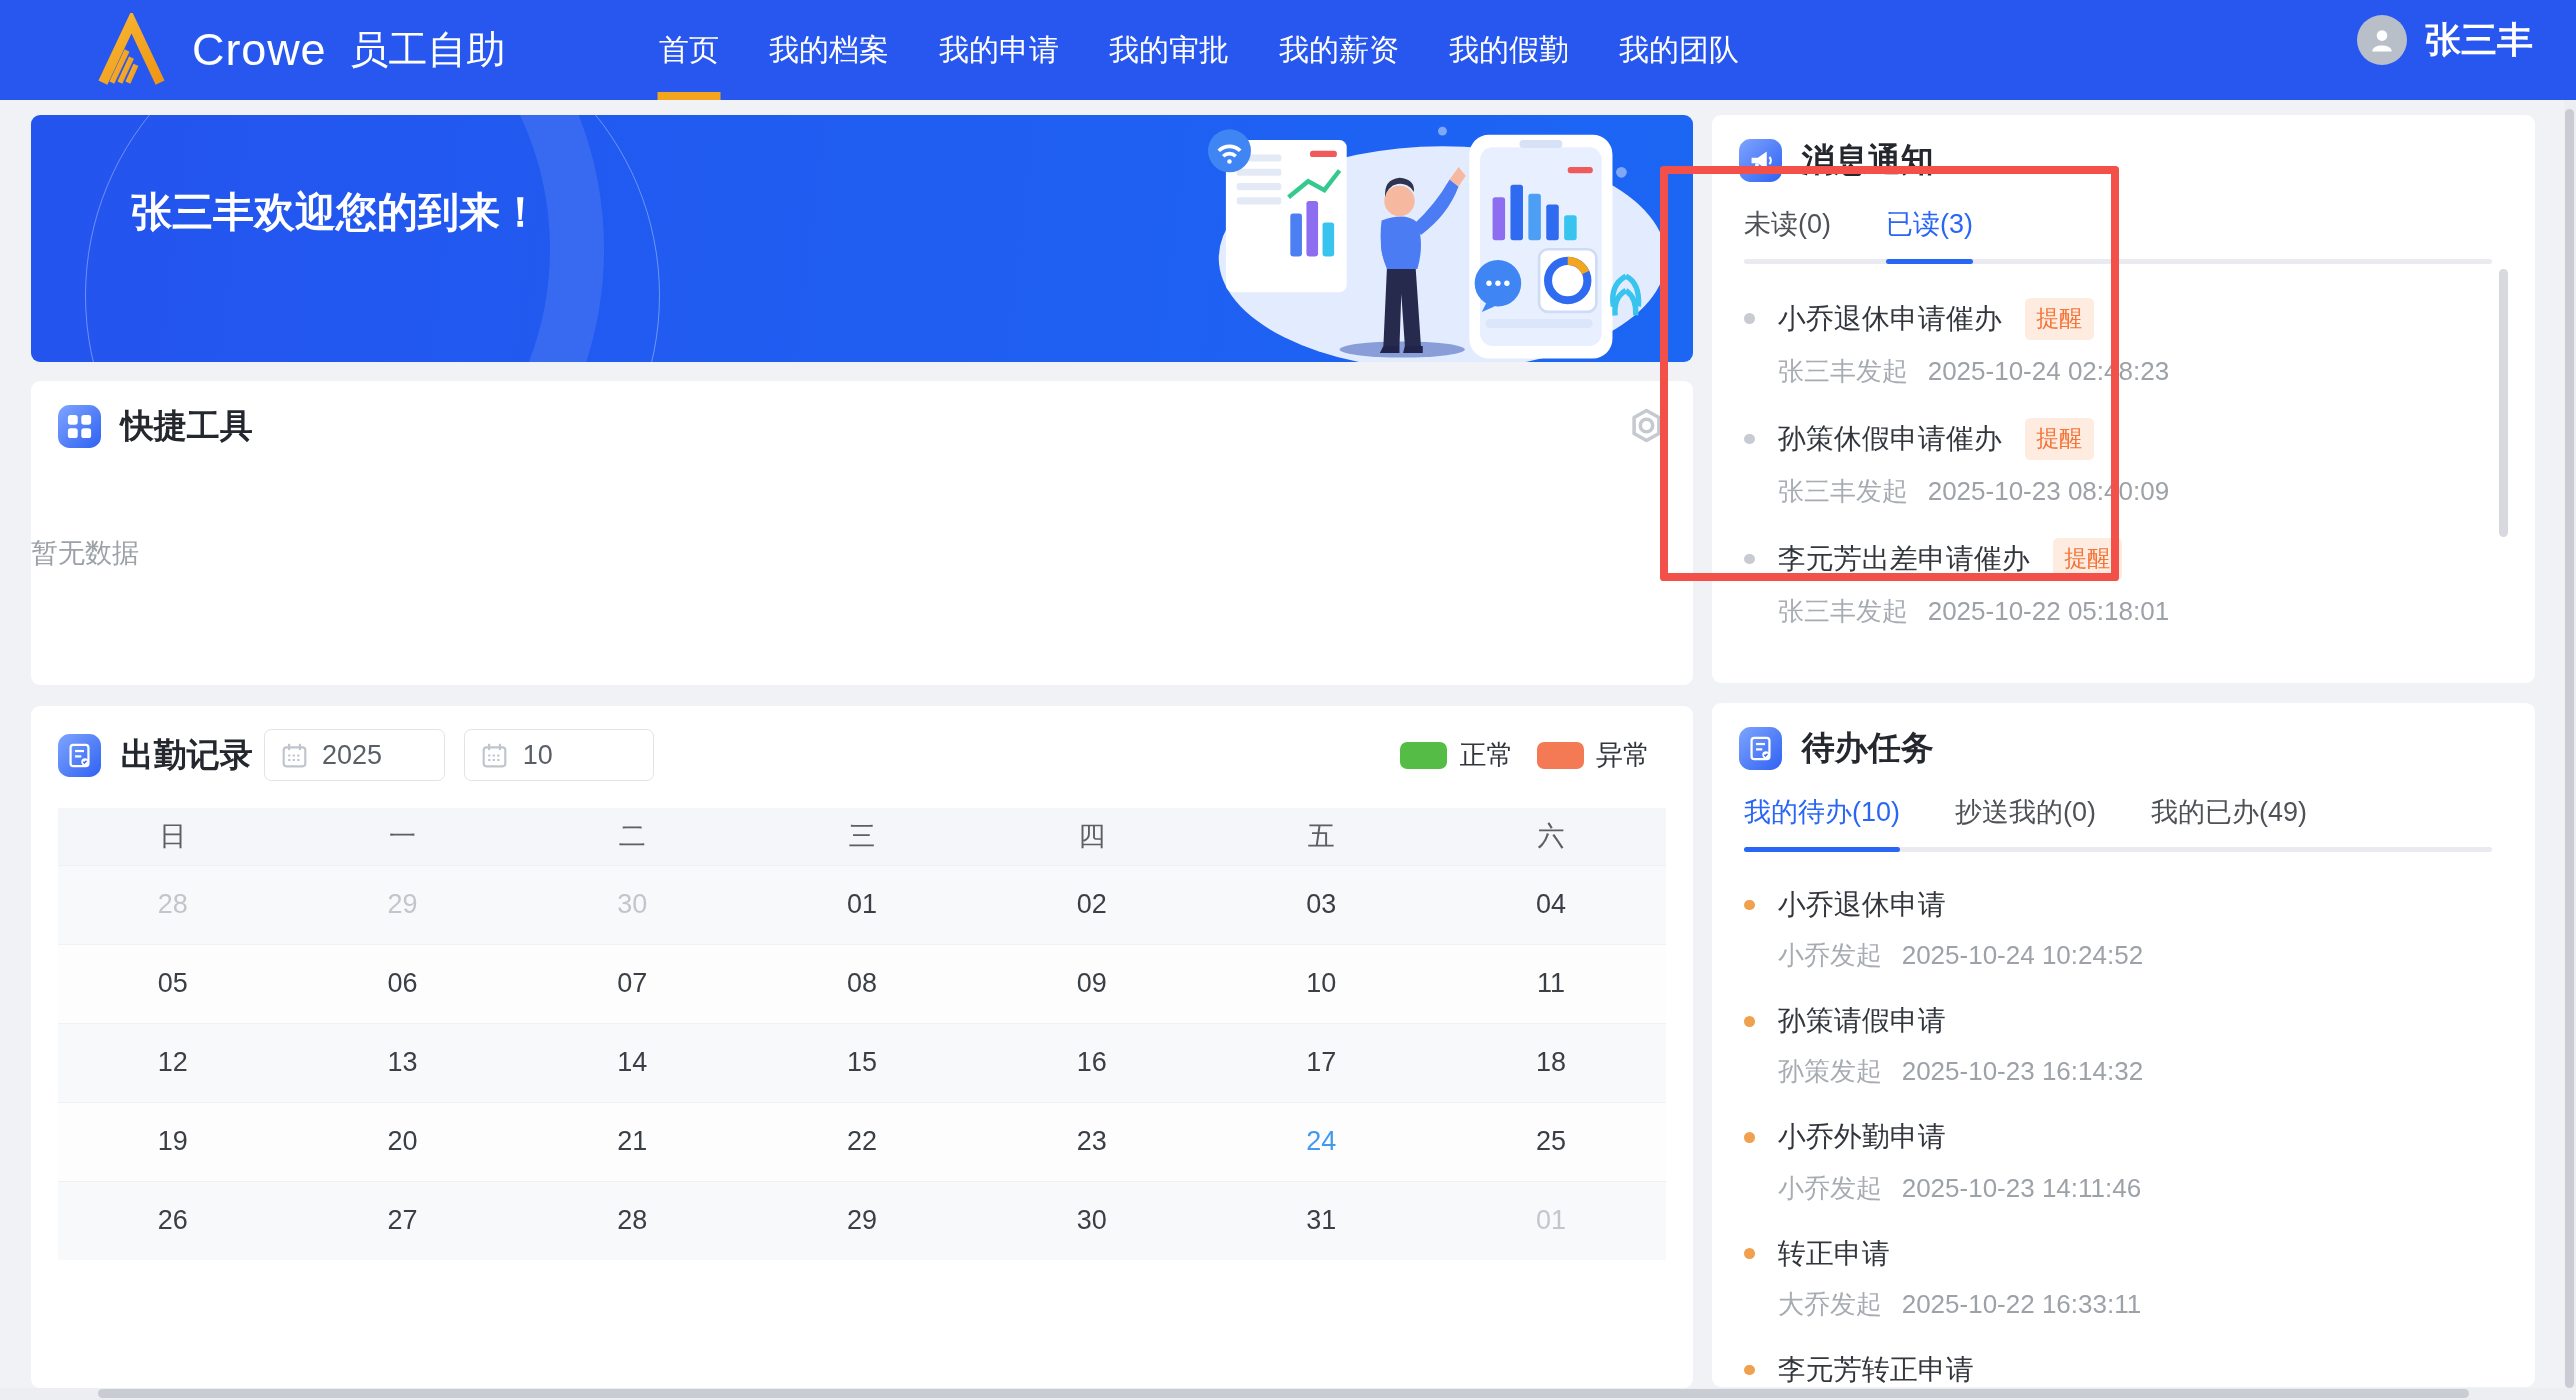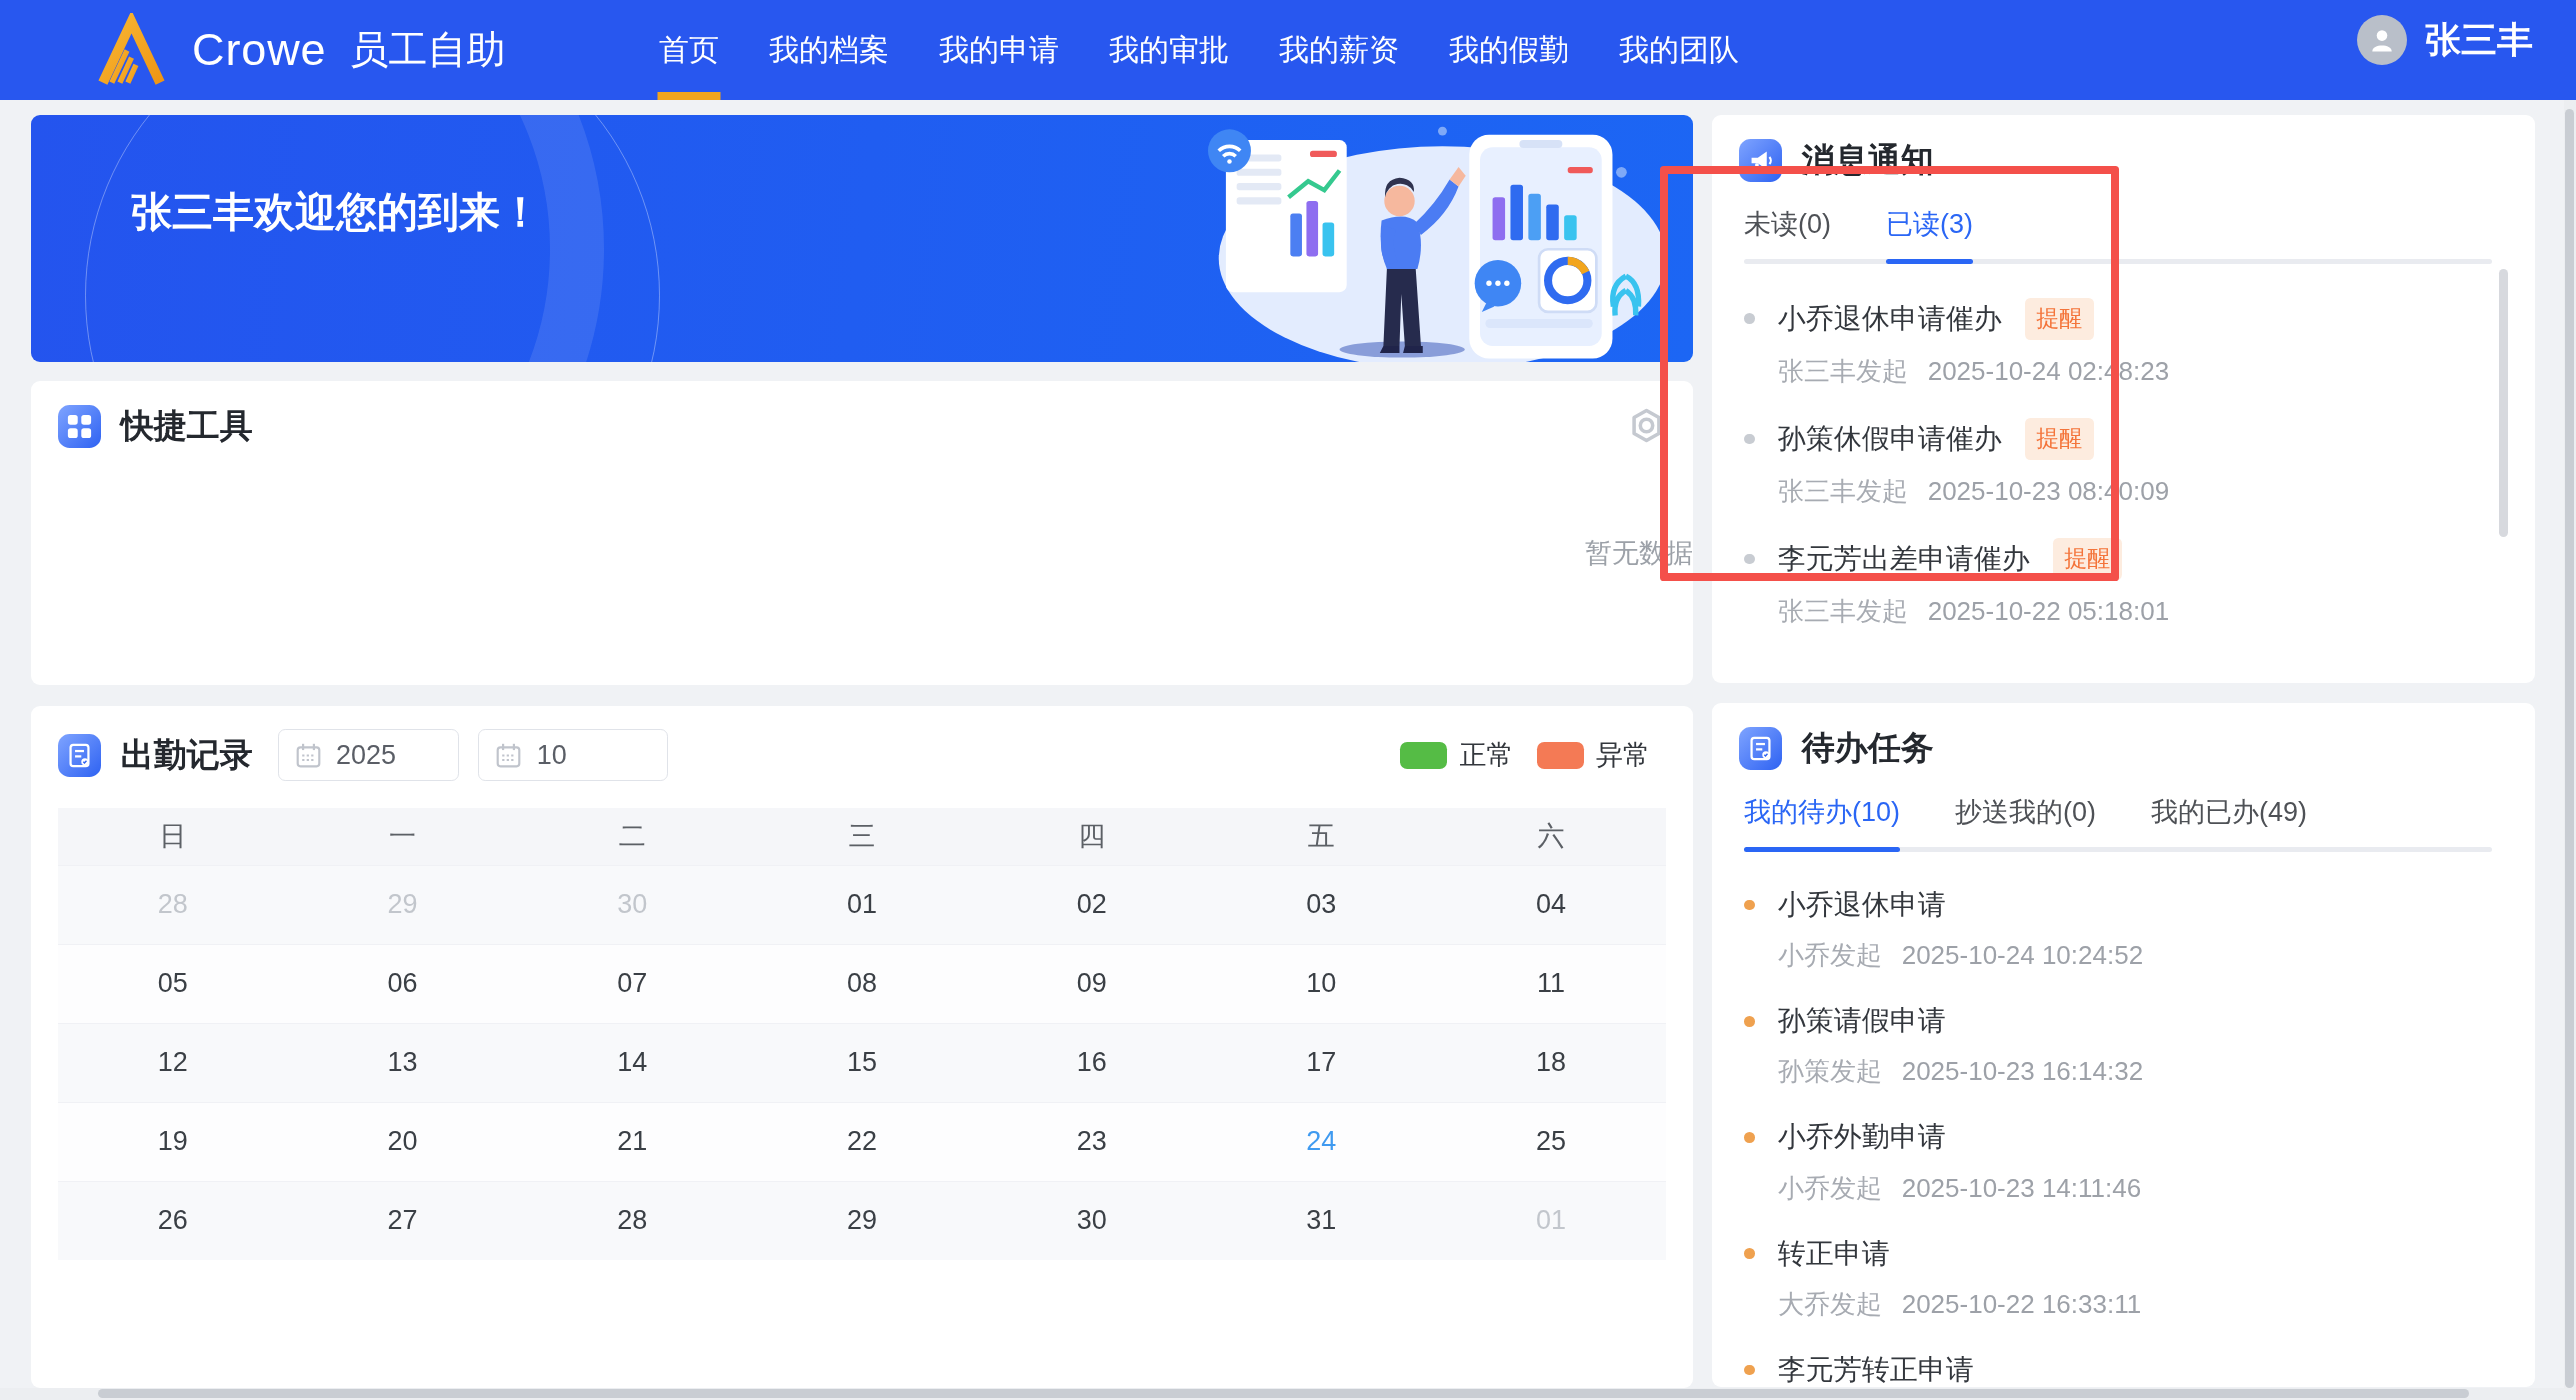--- a/index.html
+++ b/index.html
@@ -28,27 +28,27 @@
   
   .banner { position:absolute; left:31px; top:115px; width:1662px; height:247px; border-radius:9px; background:linear-gradient(97deg,#2454ee 0%,#1c66f4 100%); overflow:hidden; }
   .banner::before { content:""; position:absolute; left:-161px; top:-233px; width:626px; height:626px; border-radius:50%; border:54px solid rgba(255,255,255,0.10); }
   .banner::after { content:""; position:absolute; left:54px; top:-107px; width:573px; height:573px; border-radius:50%; border:1.8px solid rgba(255,255,255,0.35); }
   .banner-title { position:absolute; left:100px; top:70px; color:#fff; font-size:41px; font-weight:700; z-index:2; }
   .banner-illus { position:absolute; right:0; top:0; width:519px; height:247px; z-index:1; }
 
   
   .qt-card { left:31px; top:381px; width:1662px; height:304px; }
   .gear { margin-left:auto; cursor:pointer; }
-  .empty { text-align:right; margin-top:86px; color:#9ca1a8; font-size:27px; }
+  .empty { text-align:left; margin-top:86px; color:#9ca1a8; font-size:27px; }
 
   
   .att-card { left:31px; top:706px; width:1662px; height:682px; }
   .att-head { display:flex; align-items:center; padding:23px 43px 0 27px; }
   .date-input { display:flex; align-items:center; gap:14.3px; border:1.8px solid #e0e3e9; border-radius:7.2px; height:52px; padding:0 16px; background:#fff; margin-left:25px; cursor:pointer; }
-  .date-input.year { width:181px; margin-left:25px; }
+  .date-input.year { width:181px; margin-left:11px; }
   .date-input.month { width:190px; margin-left:19.7px; }
   .date-value { font-size:27px; color:#5a5e66; }
   .legend { margin-left:auto; display:flex; align-items:center; gap:23px; }
   .legend-item { display:flex; align-items:center; gap:12.5px; }
   .swatch { width:47px; height:27px; border-radius:7.2px; }
   .legend-label { font-size:27px; color:#33373d; }
   .cal { margin:27px 27px 0 27px; }
   .cal table { width:100%; border-collapse:collapse; }
   .cal th { height:57px; background:#f5f6f9; font-size:27px; font-weight:400; color:#5c6066; }
   .cal td { height:79px; text-align:center; font-size:27px; color:#3a3f45; cursor:pointer; }

